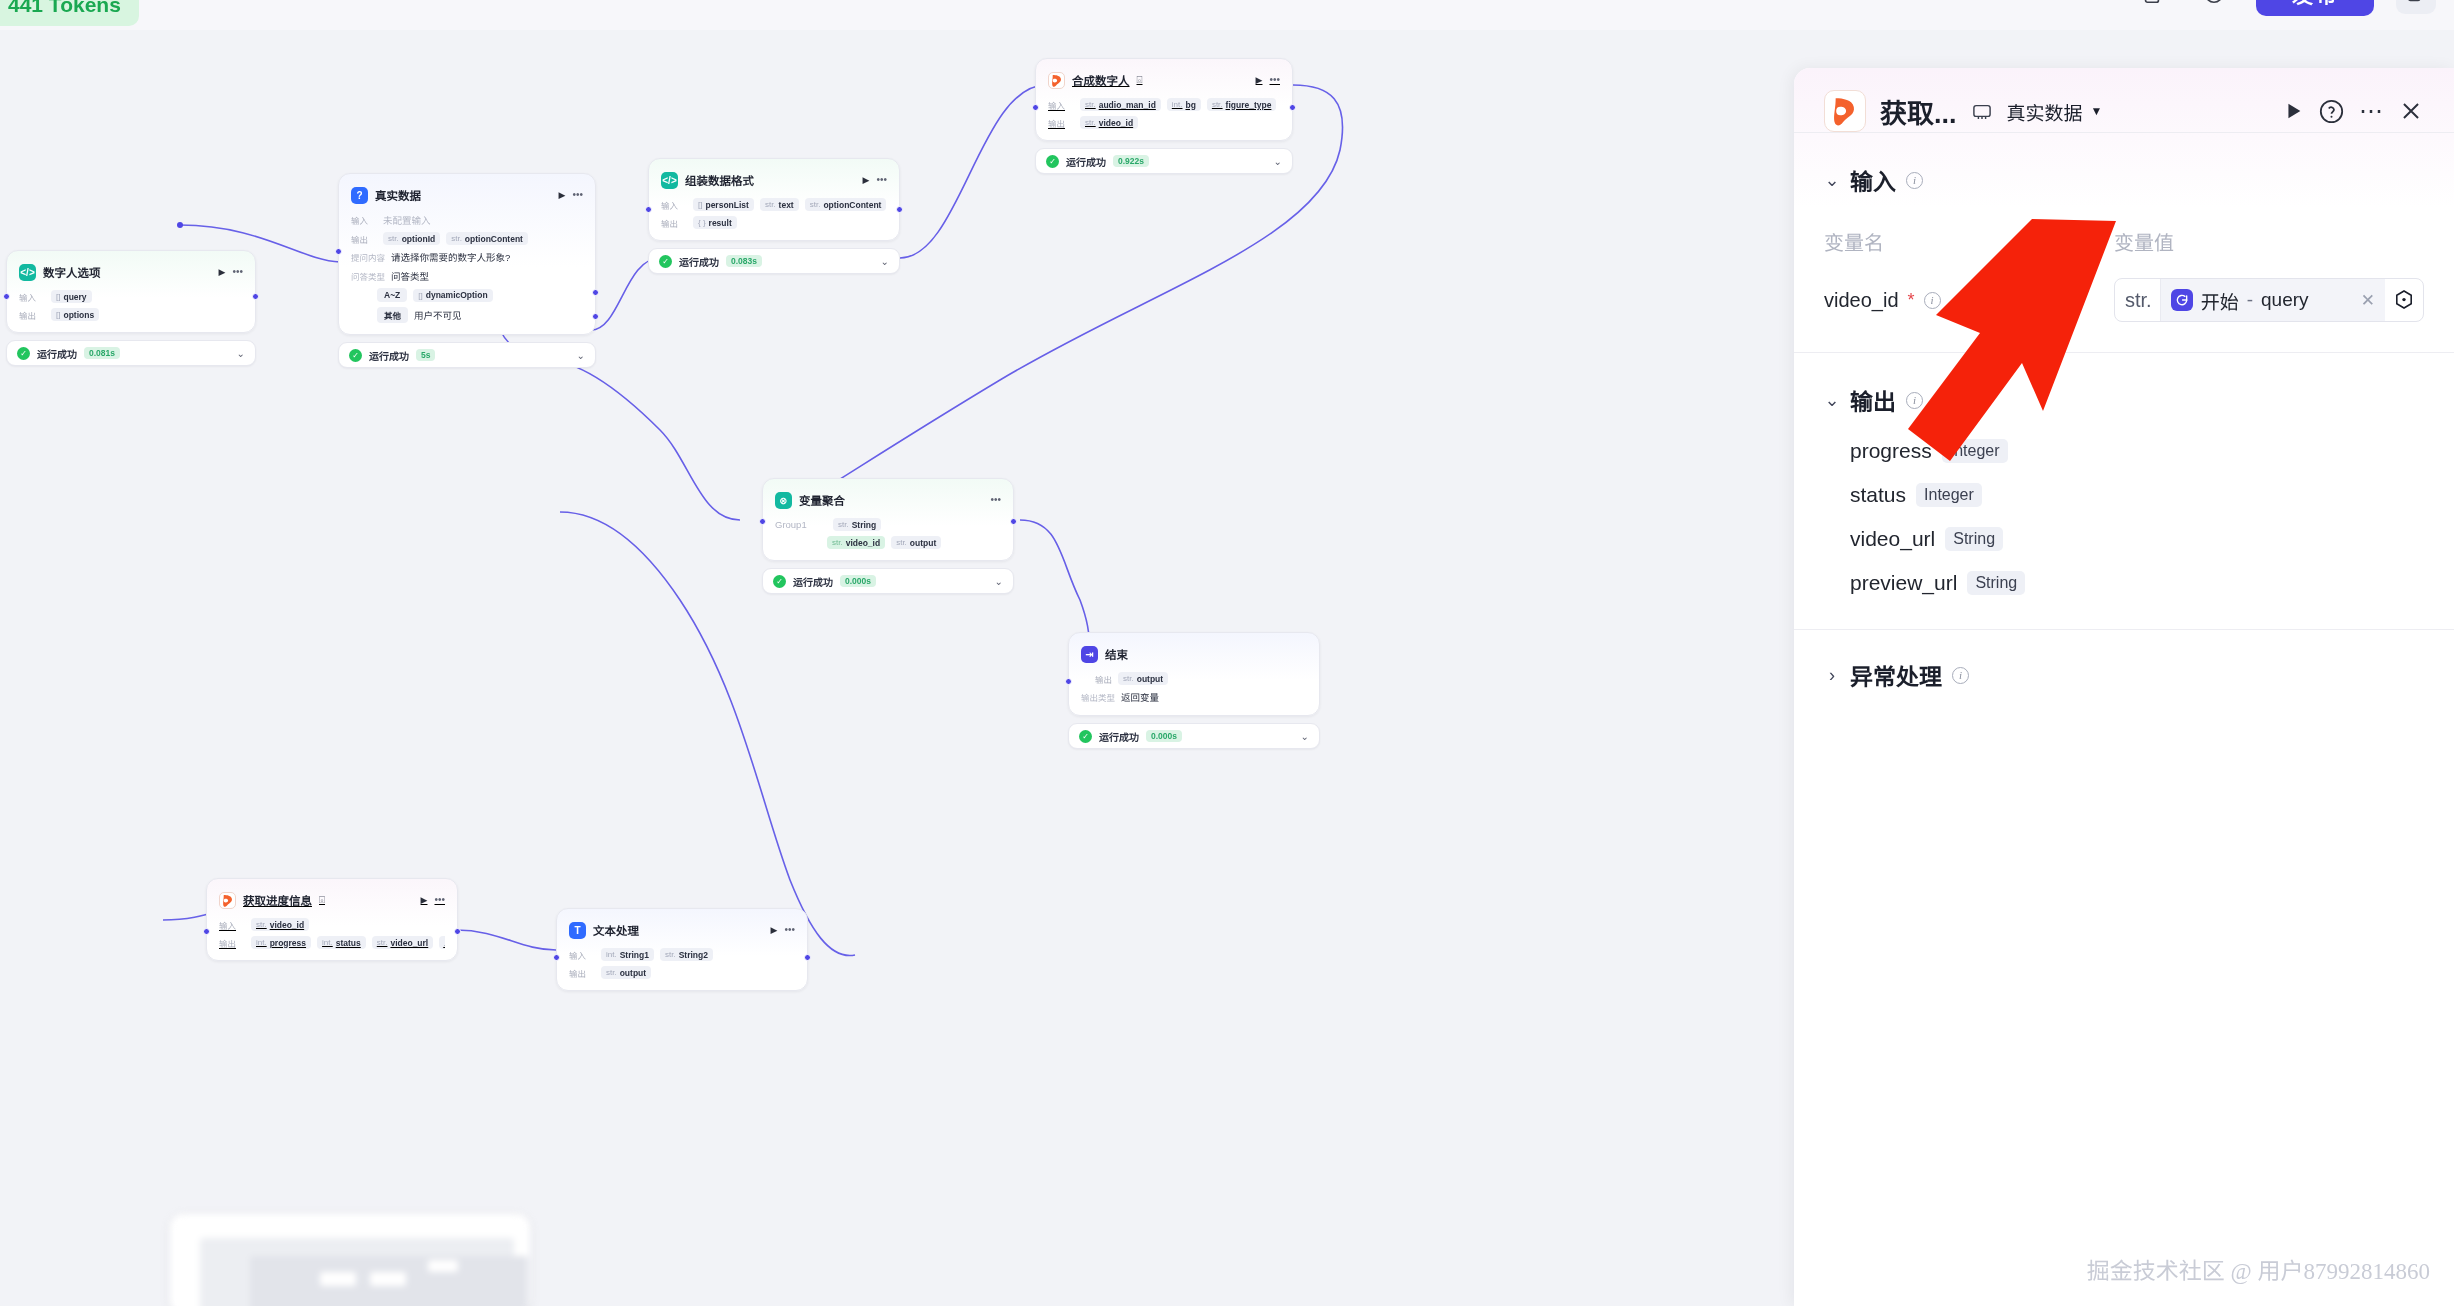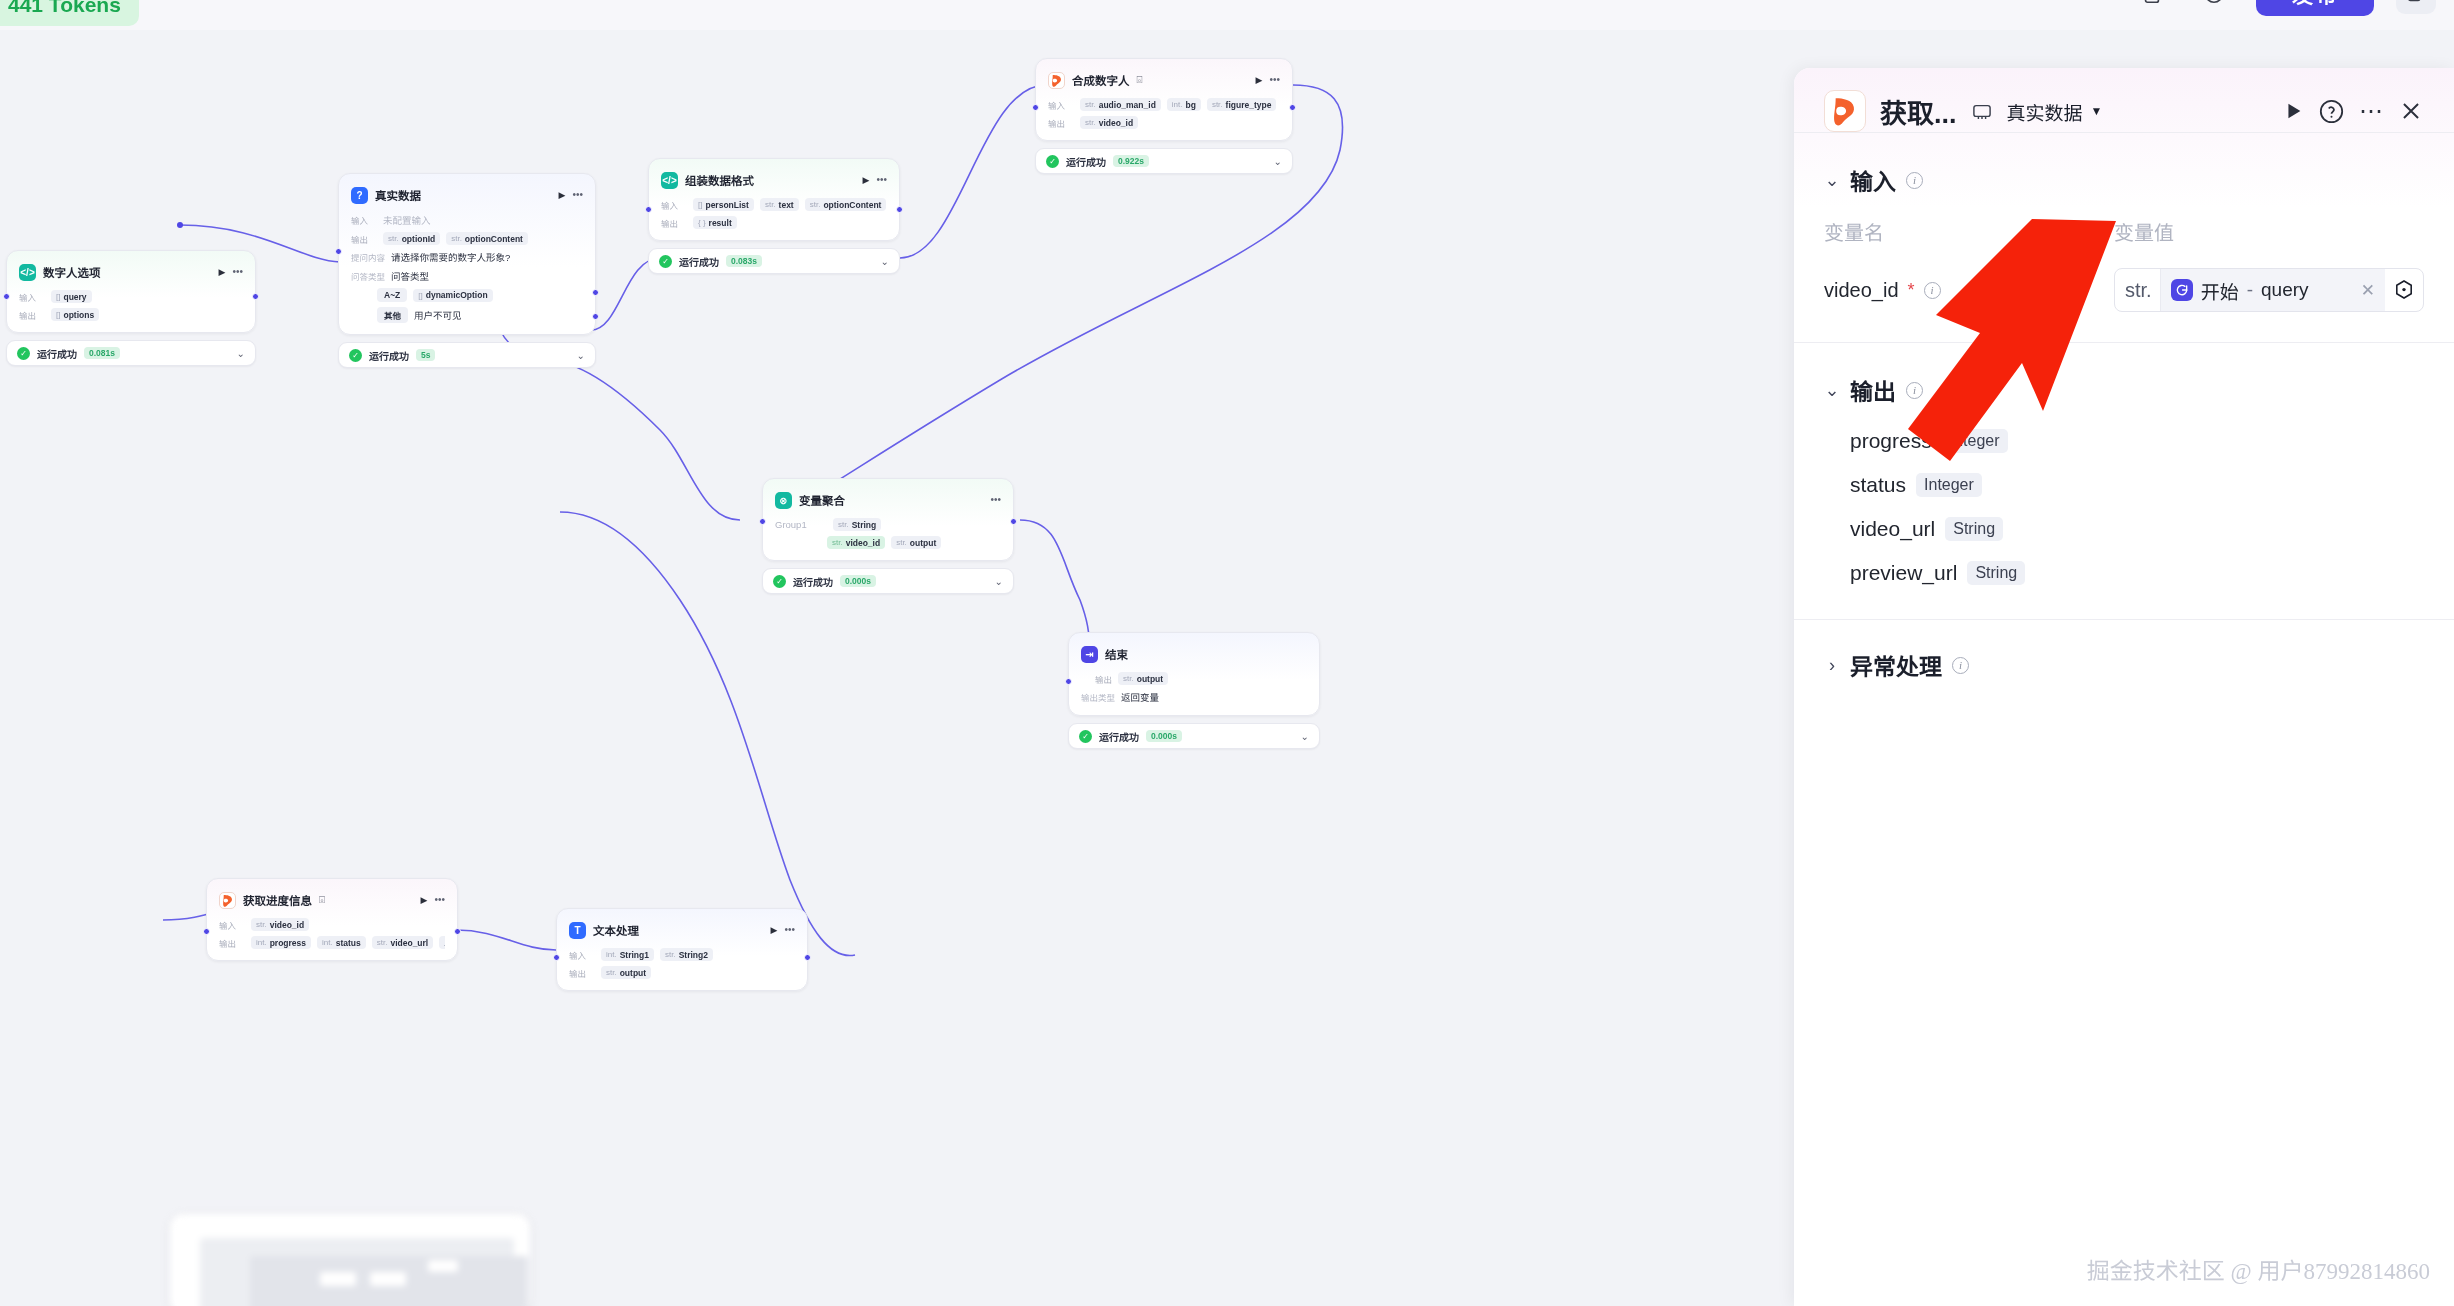--- a/index.html
+++ b/index.html
@@ -53,20 +53,21 @@
   .node-card {
     background: #ffffff;
     border-radius: 12px;
     border: 1px solid #e7e8ef;
     box-shadow: 0 1px 3px rgba(20,22,40,.06);
     padding: 10px 12px 11px 12px;
     position: relative;
   }
   .node-card.tinted {
     background: linear-gradient(180deg,#fbf6fb 0%, #ffffff 58%);
+    text-decoration: underline;
   }
   .node-card.tinted-green {
     background: linear-gradient(180deg,#f2fbf6 0%, #ffffff 58%);
   }
   .node-card.tinted-blue {
     background: linear-gradient(180deg,#f4f6fe 0%, #ffffff 58%);
   }
   .node-head { display: flex; align-items: center; gap: 7px; height: 22px; }
   .node-ic {
     width: 17px; height: 17px; border-radius: 5px; flex: 0 0 auto;
@@ -185,21 +186,21 @@
   .sec-head { display: flex; align-items: center; gap: 10px; }
   .sec-chev { color: #41465a; font-size: 18px; width: 16px; text-align: center; }
   .sec-title { font-size: 23px; font-weight: 700; color: #1b1f2b; }
   .info-i {
     width: 17px; height: 17px; border-radius: 50%;
     border: 1.3px solid #a8adbb; color: #8a8f9e;
     font-size: 11px; font-style: italic; font-family: "Liberation Serif", serif;
     display: inline-flex; align-items: center; justify-content: center; flex: 0 0 auto;
   }
 
-  .in-grid { margin-top: 20px; }
+  .in-grid { margin-top: 30px; }
   .in-hrow { display: flex; align-items: center; }
   .in-h { font-size: 20px; color: #b0b4c1; }
   .in-h.c1 { width: 290px; }
   .in-row { display: flex; align-items: center; margin-top: 22px; }
   .in-name { width: 290px; display: flex; align-items: center; gap: 9px; }
   .in-name-txt { font-size: 20px; color: #22262f; }
   .req { color: #e5484d; font-size: 18px; }
   .val-box {
     flex: 1 1 auto; height: 44px; border: 1px solid #e3e4ec; border-radius: 8px;
     display: flex; align-items: center; background: #fff; overflow: hidden;

